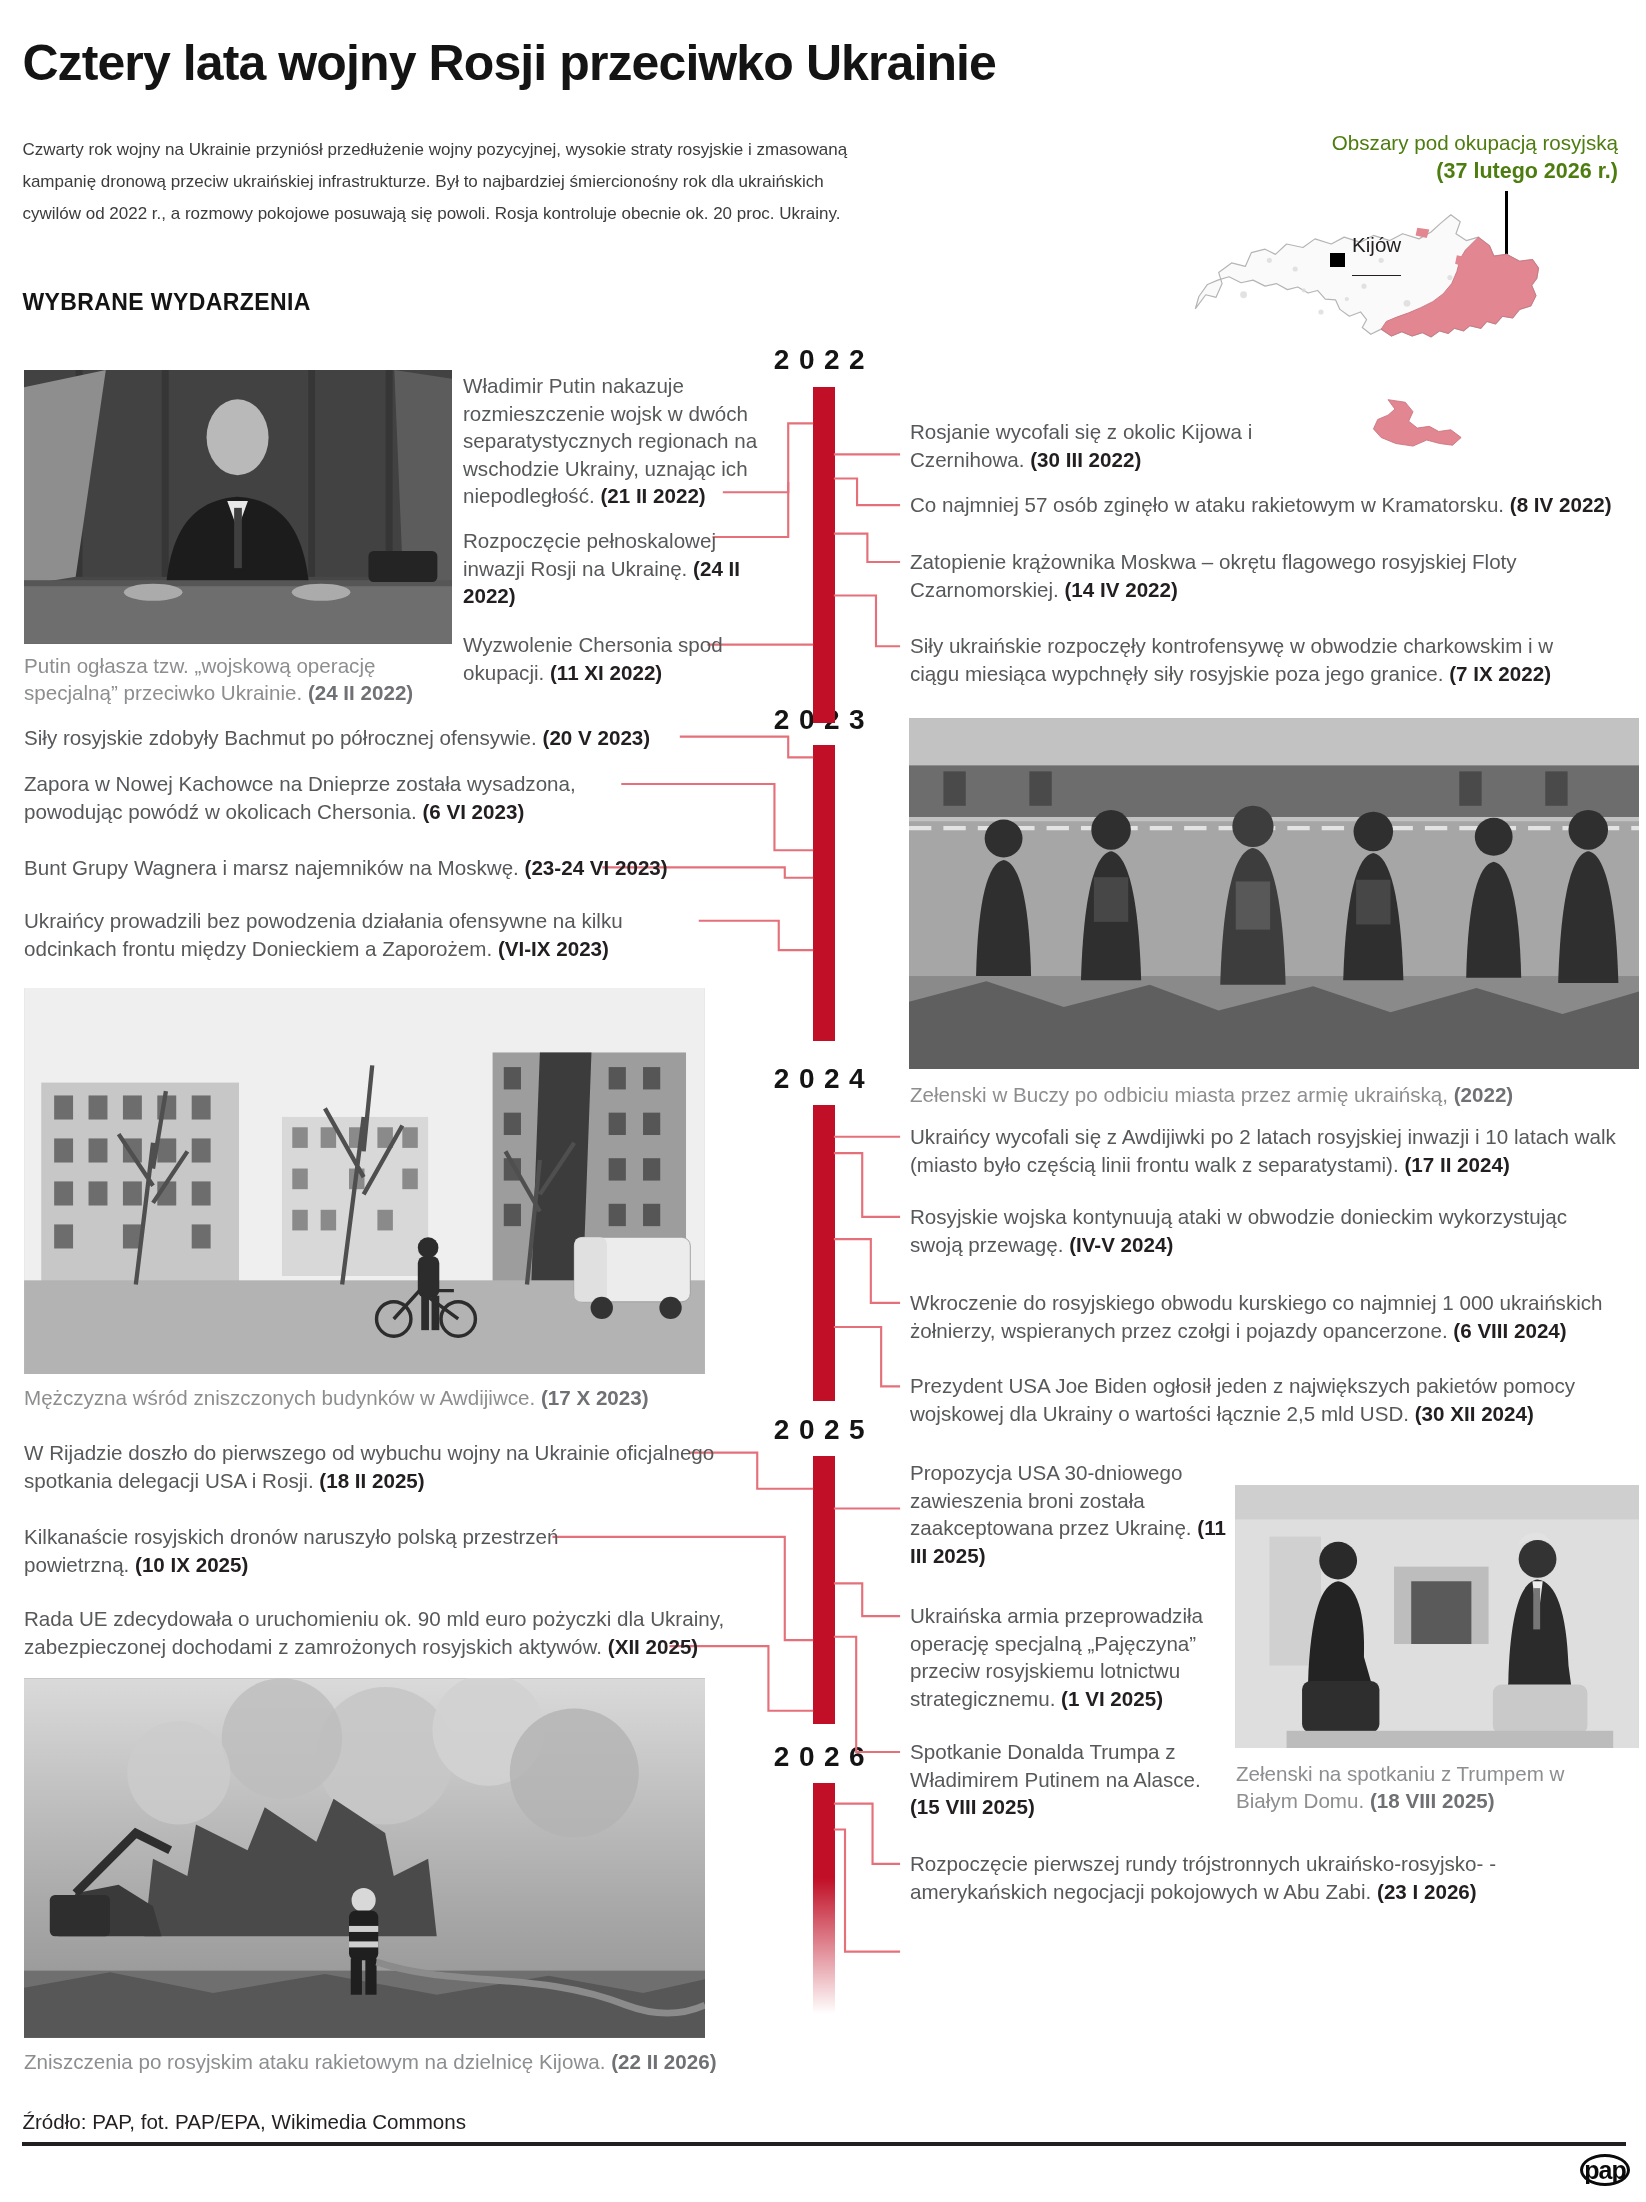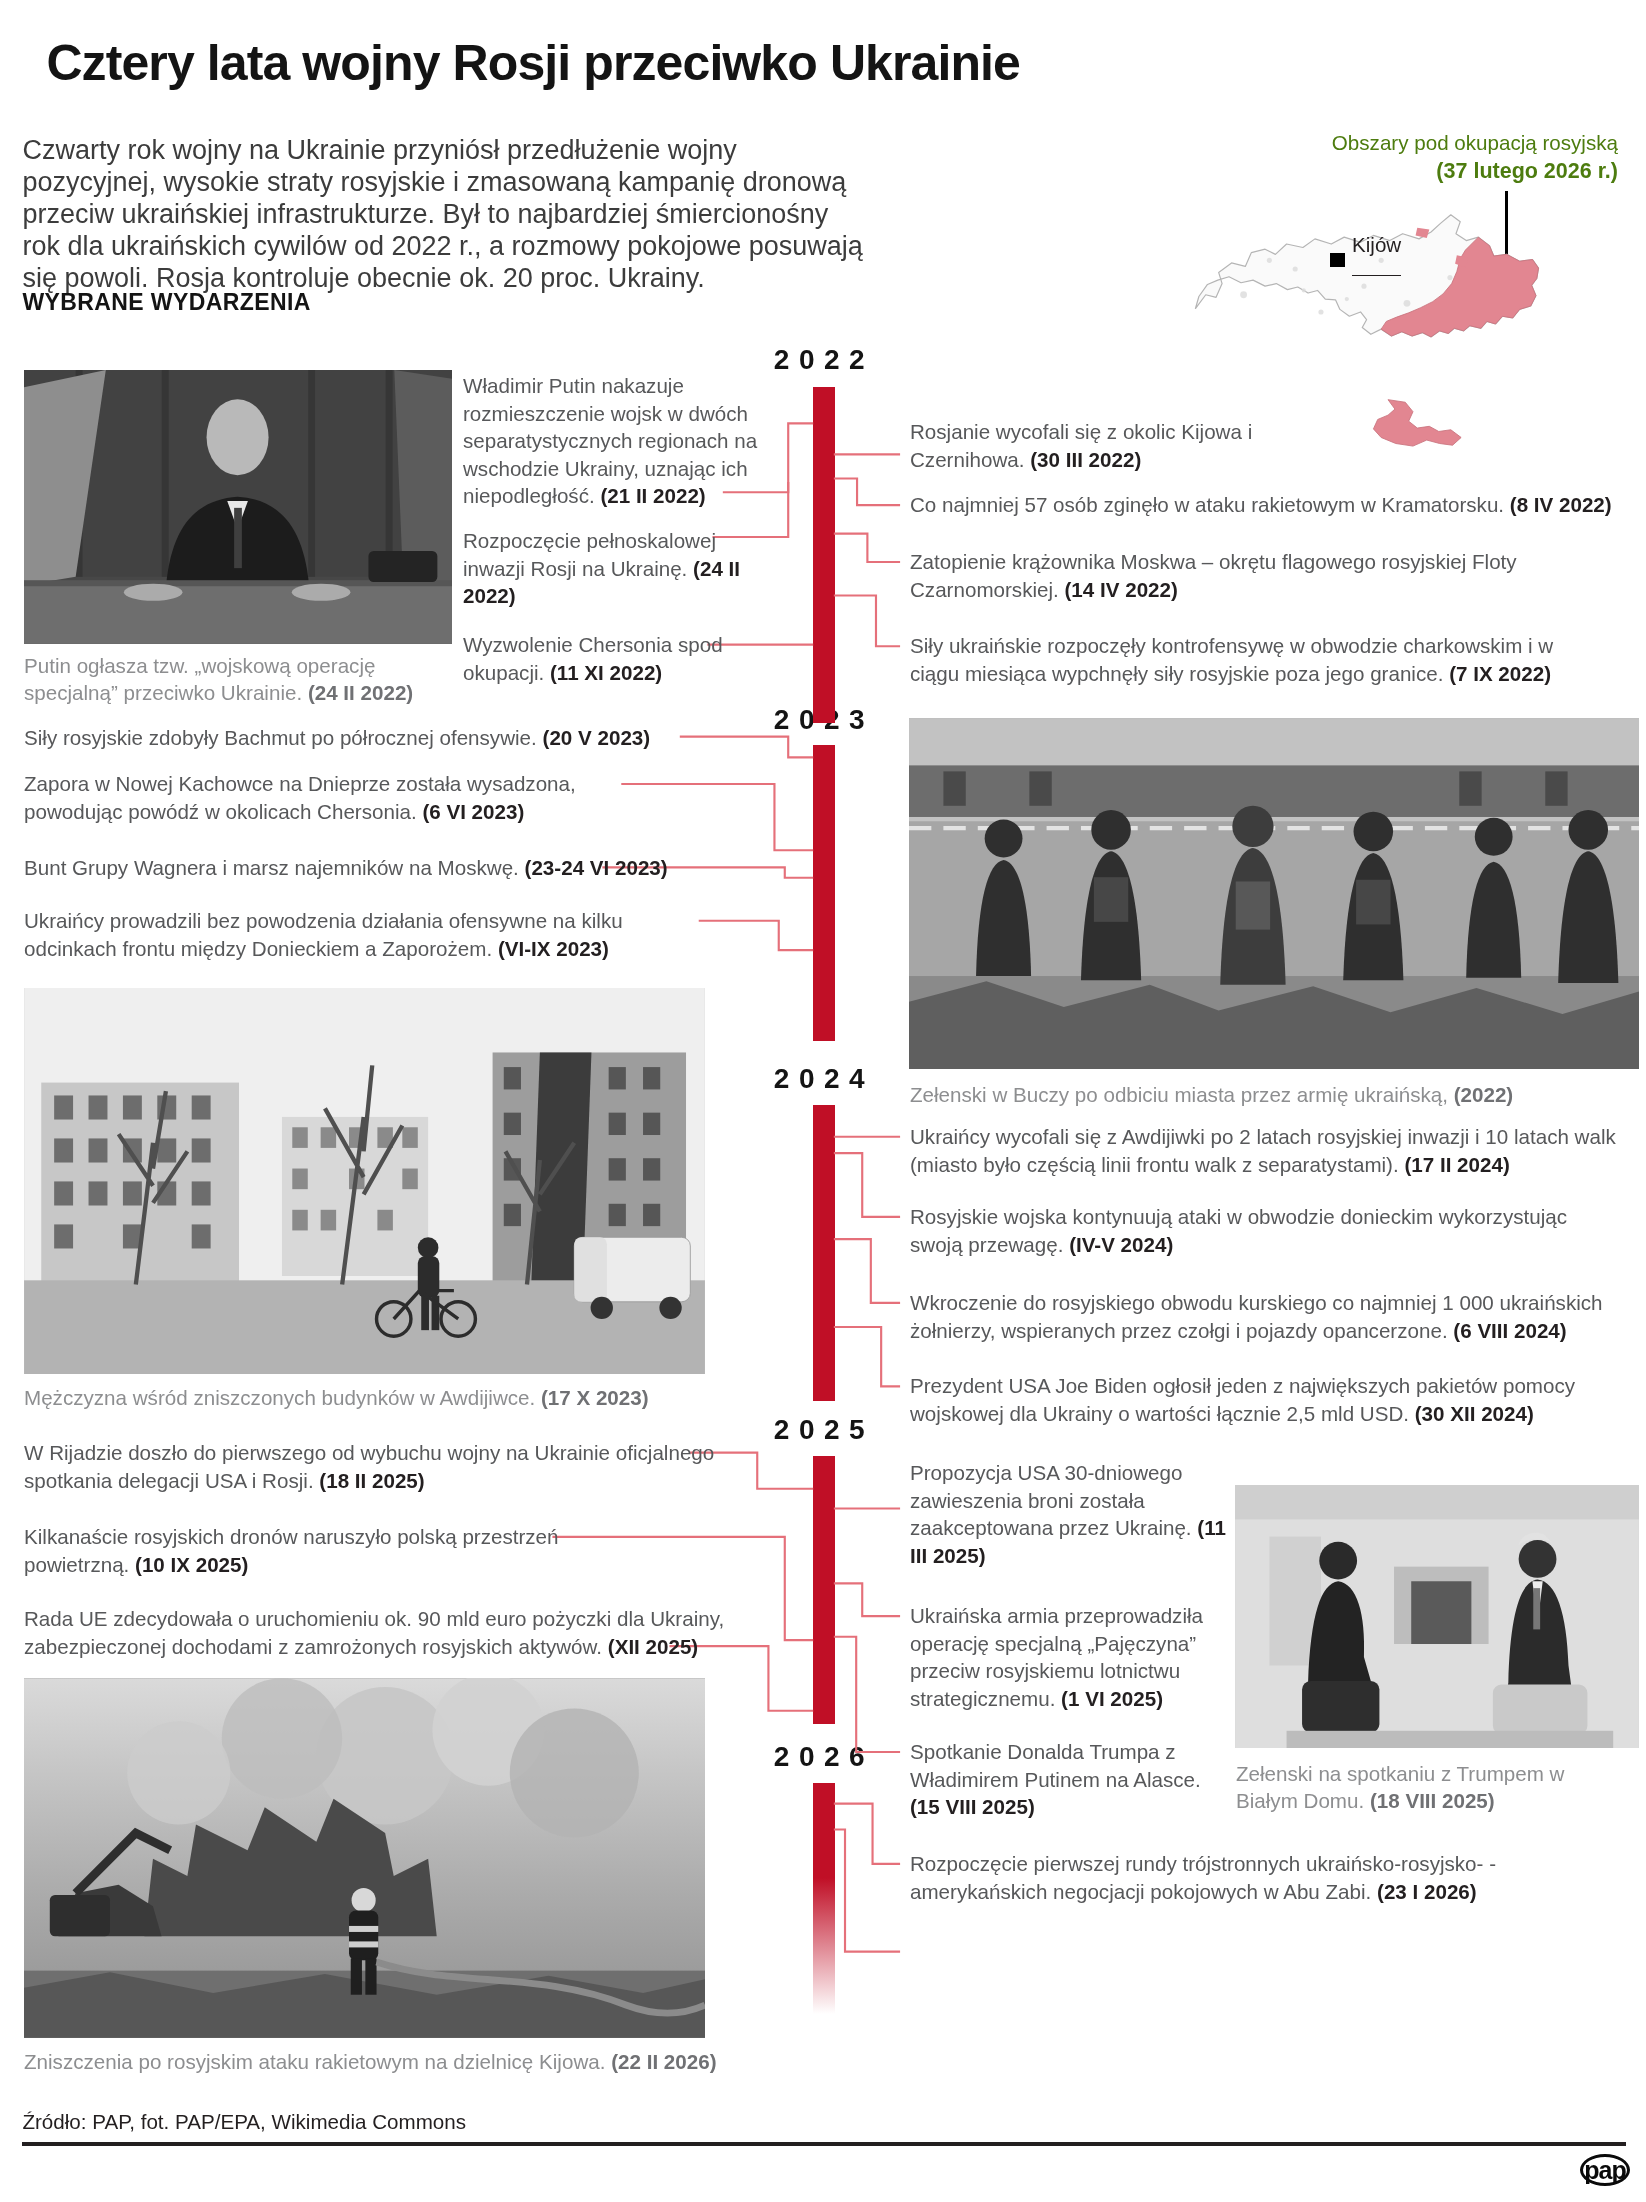--- a/index.html
+++ b/index.html
@@ -1,21 +1,21 @@
 <!DOCTYPE html>
 <html lang="pl" style="font-size:13.8px"><head>
 <meta charset="utf-8">
 <style>
   html,body{margin:0;padding:0;background:#ffffff;}
   #canvas{position:relative;width:1647px;height:2203px;background:#fff;
           font-family:"Liberation Sans",sans-serif;overflow:hidden;}
   .abs{position:absolute;}
   .title{position:absolute;left:22.4px;top:34px;font-size:50px;font-weight:bold;
-         color:#141414;letter-spacing:-0.9px;white-space:nowrap;margin-left:24px;}
-  .intro{position:absolute;left:22.4px;top:134px;width:847px;font-size:27px;
+         color:#141414;letter-spacing:-0.9px;white-space:nowrap;}
+  .intro{position:absolute;left:22.4px;top:134px;width:847px;font-size:17px;
          line-height:32px;color:#3c3c3c;}
   .sect{position:absolute;left:22.4px;top:289px;font-size:23px;font-weight:bold;
         color:#141414;letter-spacing:0.4px;}
   .year{position:absolute;left:824px;transform:translateX(-50%);font-size:28px;
         font-weight:bold;color:#141414;letter-spacing:9.5px;white-space:nowrap;}
   .bar{position:absolute;left:813px;width:21.5px;background:#c00f26;}
   .bar.fade{background:linear-gradient(to bottom,#c00f26 0px,#c00f26 95px,rgba(192,15,38,0) 100%);}
   .event{position:absolute;font-size:20.6px;line-height:27.5px;color:#57585a;}
   .event b{color:#231f20;}
   .caption{position:absolute;font-size:20.6px;line-height:27px;color:#8d8e90;}

